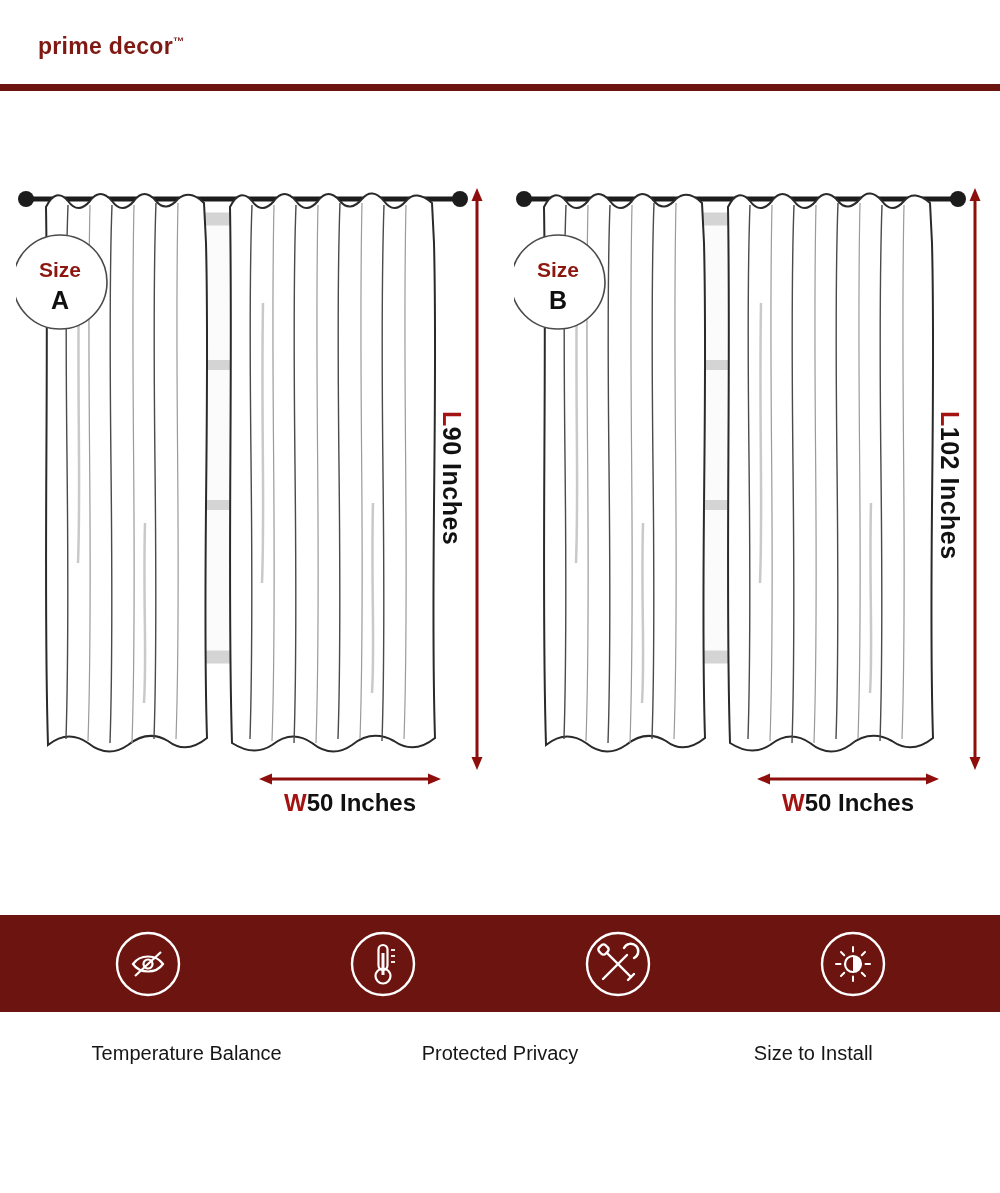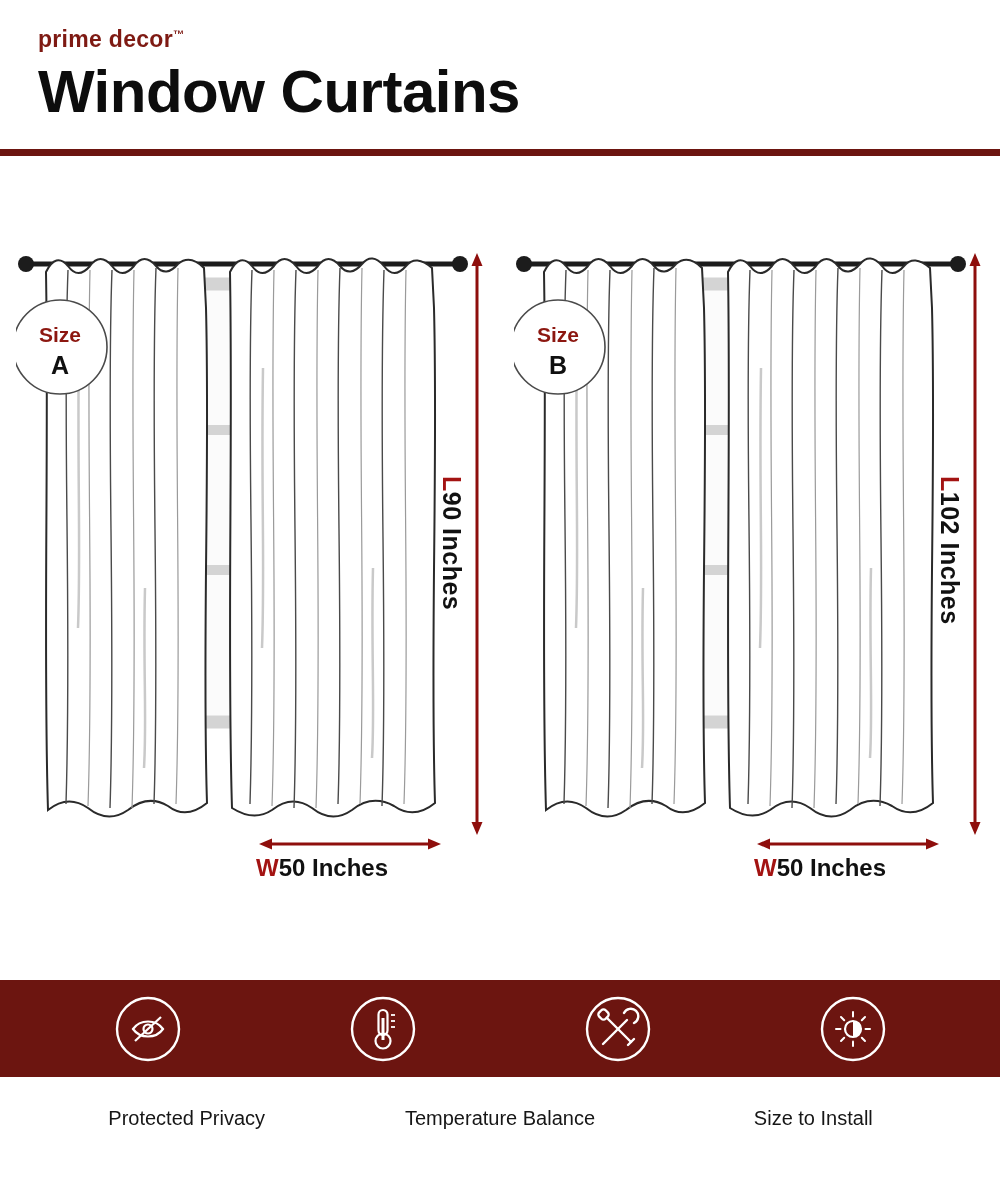--- a/index.html
+++ b/index.html
@@ -3,21 +3,21 @@
 <meta charset="utf-8">
 <style>
   html,body { margin:0; padding:0; background:#ffffff; }
   .page {
     position:relative; width:1000px; height:1193px; margin:0 auto;
     background:#ffffff; overflow:hidden;
     font-family:"Liberation Sans", sans-serif; color:#111;
   }
 
   
-  .header { padding:26px 0 0 38px; }
+  .header { padding:33px 0 0 38px; }
   .brand { color:#7e1a13; font-size:23px; font-weight:700; letter-spacing:0.3px; }
   .brand .tm { font-size:11px; vertical-align:super; font-weight:700; }
   .title { margin-top:6px; font-size:60px; font-weight:800; color:#0d0d0d; letter-spacing:-0.5px; line-height:1.1; }
   .divider { margin-top:24px; height:7px; width:100%; background:#6c1510; }
 
   
   .diagrams { display:flex; justify-content:center; gap:28px; margin-top:92px; }
   .diagram { position:relative; width:470px; height:648px; }
   .curtain { display:block; }
   .curtain text { font-family:"Liberation Sans", sans-serif; }
@@ -26,21 +26,21 @@
 
   .length-label {
     position:absolute; top:228px; right:20px;
     writing-mode:vertical-rl;
     font-size:25px; font-weight:bold; color:#111; letter-spacing:0.5px;
     white-space:nowrap;
   }
   .length-label .prefix { color:#a31312; }
   .width-label {
     position:absolute; left:240px; top:606px; width:188px;
-    font-size:24px; font-weight:bold; color:#111;
+    text-align:center; font-size:24px; font-weight:bold; color:#111;
   }
   .width-label .prefix { color:#a31312; }
 
   
   .features-band {
     margin-top:84px; height:97px; background:#6c1510;
     display:flex; align-items:center; padding:0 30px;
   }
   .feature-cell { flex:1; display:flex; justify-content:center; align-items:center; }
   .features-labels { display:flex; padding:0 30px; margin-top:30px; }
@@ -48,21 +48,20 @@
 </style>
 </head>
 <body>
 
 <div class="page">
 
   <div class="header">
     <div class="brand">
       <span>prime decor</span><span class="tm">™</span>
     </div>
-    <div class="title">Window Curtains</div>
   </div>
   <div class="divider"></div>
 
   <svg width="0" height="0" style="position:absolute" aria-hidden="true">
     <defs>
       <g id="curtain-art">
 
         <g>
           <rect x="168" y="36" width="146" height="438" fill="#fbfbfb" stroke="#d4d4d4" stroke-width="13"></rect>
           <line x1="241" y1="40" x2="241" y2="470" stroke="#d4d4d4" stroke-width="10"></line>
@@ -215,18 +214,18 @@
           <line x1="-8.8" y1="8.8" x2="-12" y2="12"></line>
           <line x1="-12.5" y1="0" x2="-17" y2="0"></line>
           <line x1="-8.8" y1="-8.8" x2="-12" y2="-12"></line>
         </g>
       </svg>
     </div>
 
   </div>
 
   <div class="features-labels">
+    <div class="feature-label">Temperature Balance</div>
     <div class="feature-label">Protected Privacy</div>
-    <div class="feature-label">Temperature Balance</div>
     <div class="feature-label">Size to Install</div>
   </div>
 
 </div>
 
 </body></html>

